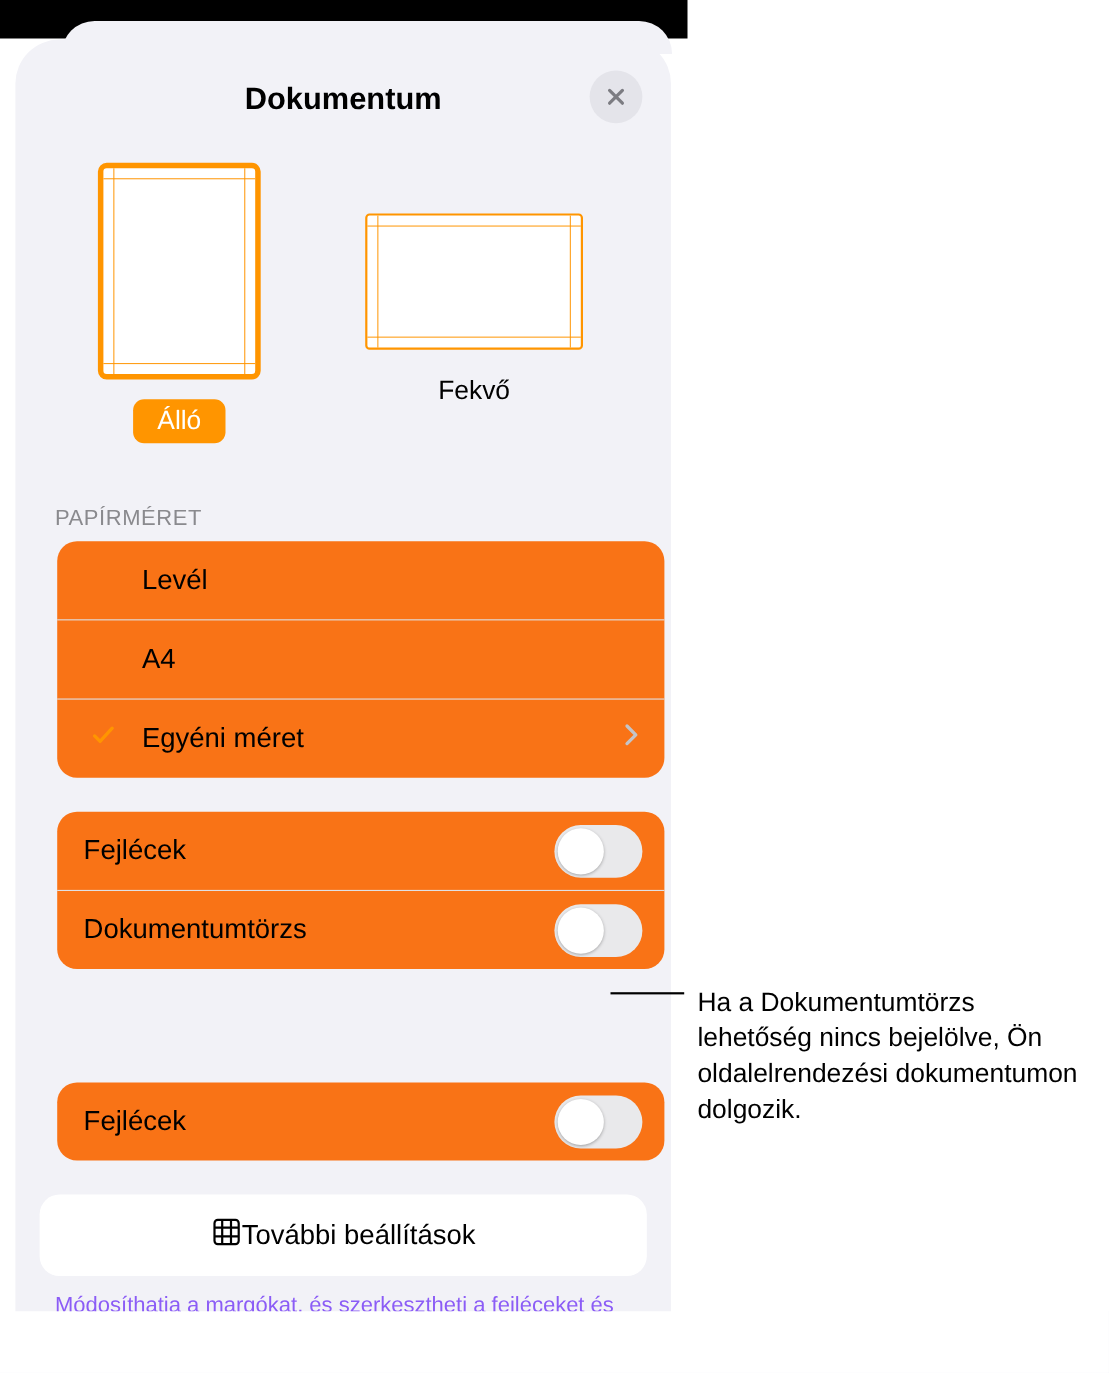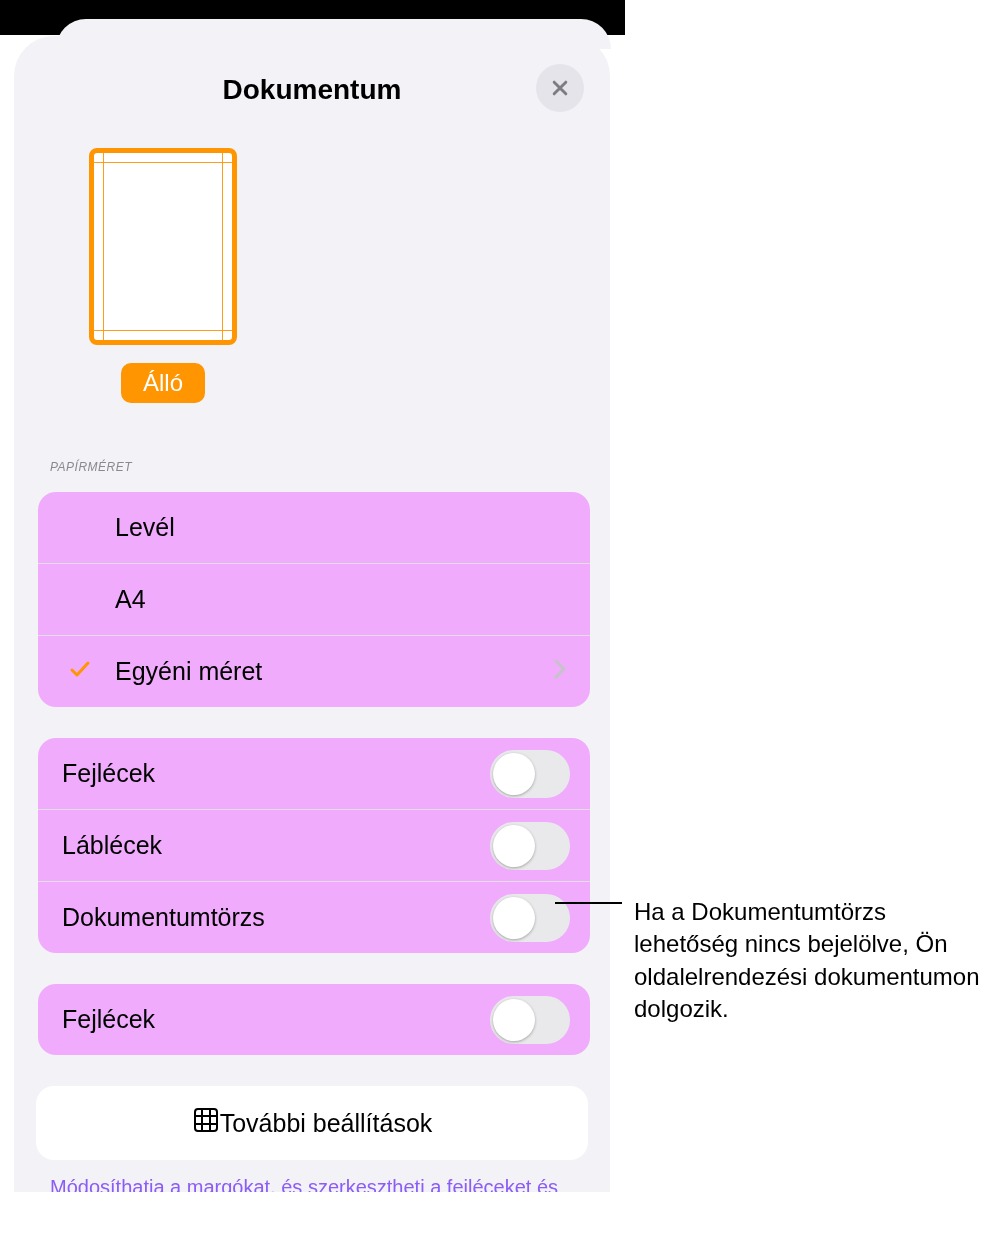--- a/index.html
+++ b/index.html
@@ -16,22 +16,22 @@
   .orient-item.right{left:292px;}
   .thumb-portrait{margin:0 auto;width:148px;height:197px;border:5px solid #ff9500;border-radius:8px;background:#fff;box-sizing:border-box;position:relative;}
   .thumb-landscape{margin:46px auto 0 auto;width:198px;height:124px;border:2px solid #ff9500;border-radius:4px;background:#fff;box-sizing:border-box;position:relative;}
   .thumb-portrait::before,.thumb-landscape::before{content:"";position:absolute;background:#ff9500;}
   
   .mg-v{position:absolute;top:0;bottom:0;width:1px;background:#ff9500;opacity:.9;}
   .mg-h{position:absolute;left:0;right:0;height:1px;background:#ff9500;opacity:.9;}
   .pill{display:inline-block;margin-top:18px;padding:6px 22px;border-radius:10px;font-size:24px;}
   .pill.sel{background:#ff9500;color:#fff;text-align:center;}
   .pill.unsel{color:#000;background:transparent;}
-  .section-label{position:absolute;left:36px;font-size:12px;color:#8a8a8e;letter-spacing:.5px;font-style:italic;}
-  .list{position:absolute;left:24px;width:552px;background:#f0abfc;border-radius:18px;}
+  .section-label{position:absolute;left:36px;font-size:20px;color:#8a8a8e;letter-spacing:.5px;}
+  .list{position:absolute;left:38px;width:552px;background:#f97316;border-radius:18px;}
   .row{position:relative;height:71px;display:flex;align-items:center;padding-left:77px;padding-right:24px;font-size:25px;color:#000;}
   .row + .row{border-top:1px solid #e0e0e4;}
   .row.compact{padding-left:24px;}
   .check{position:absolute;left:30px;color:#ff9500;}
   .chevron{position:absolute;right:22px;color:#c4c4c8;}
   .toggle{position:absolute;right:20px;width:80px;height:48px;border-radius:24px;background:#e9e9eb;}
   .toggle .knob{position:absolute;left:3px;top:3px;width:42px;height:42px;border-radius:50%;background:#fff;box-shadow:0 1px 3px rgba(0,0,0,.3);}
   .more-btn{position:absolute;left:22px;width:552px;height:74px;background:#fff;border-radius:18px;display:flex;align-items:center;justify-content:center;font-size:25px;color:#000;}
   .footer-text{position:absolute;left:36px;width:520px;font-size:20px;line-height:1.35;color:#8b5cf6;}
   
@@ -60,20 +60,29 @@
       <div class="orient-item left" style="width:170px;">
         <div class="thumb-portrait">
           <div class="mg-v" style="left:9px;"></div>
           <div class="mg-v" style="right:9px;"></div>
           <div class="mg-h" style="top:9px;"></div>
           <div class="mg-h" style="bottom:9px;"></div>
         </div>
         <span class="pill sel">Álló</span>
       </div>
 
+      <div class="orient-item right" style="width:250px;">
+        <div class="thumb-landscape">
+          <div class="mg-v" style="left:9px;"></div>
+          <div class="mg-v" style="right:9px;"></div>
+          <div class="mg-h" style="top:9px;"></div>
+          <div class="mg-h" style="bottom:9px;"></div>
+        </div>
+        <span class="pill unsel">Fekvő</span>
+      </div>
 
     </div>
 
     <div class="section-label" style="top:424px;">PAPÍRMÉRET</div>
 
     <div class="list" style="top:456px;">
       <div class="row">
         <span>Levél</span>
       </div>
       <div class="row">
@@ -90,26 +99,20 @@
           <svg width="16" height="22" viewBox="0 0 16 22">
               <path d="M4 3 L12 11 L4 19" stroke="#c4c4c8" stroke-width="3" fill="none" stroke-linecap="round" stroke-linejoin="round"></path>
             </svg>
         </span>
       </div>
     </div>
 
     <div class="list" style="top:702px;">
       <div class="row compact">
         <span>Fejlécek</span>
-        <div class="toggle">
-            <div class="knob"></div>
-          </div>
-      </div>
-      <div class="row compact">
-        <span>Láblécek</span>
         <div class="toggle">
             <div class="knob"></div>
           </div>
       </div>
       <div class="row compact">
         <span>Dokumentumtörzs</span>
         <div class="toggle">
             <div class="knob"></div>
           </div>
       </div>

